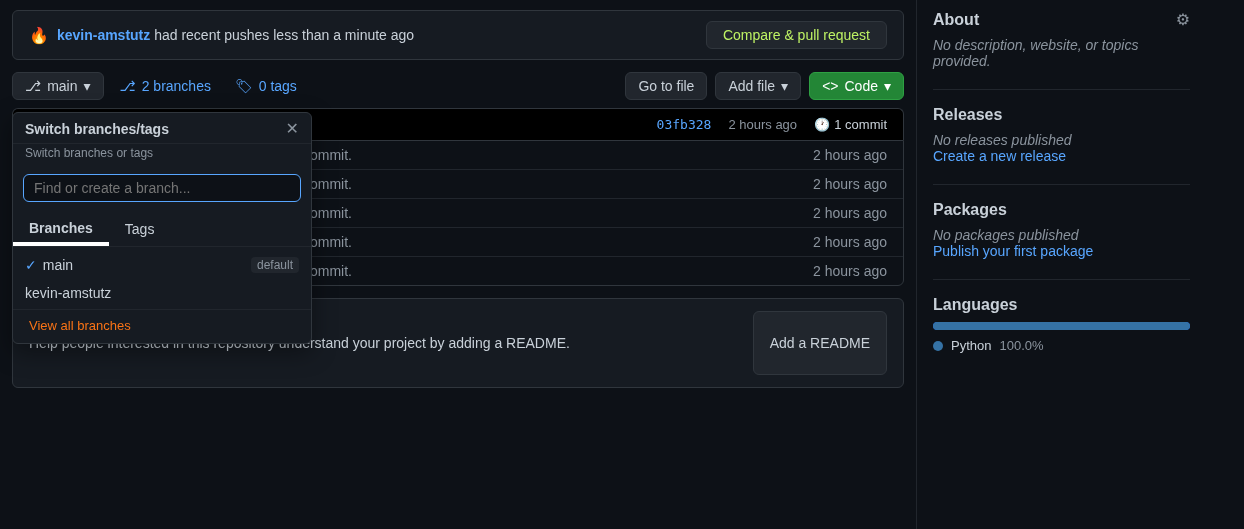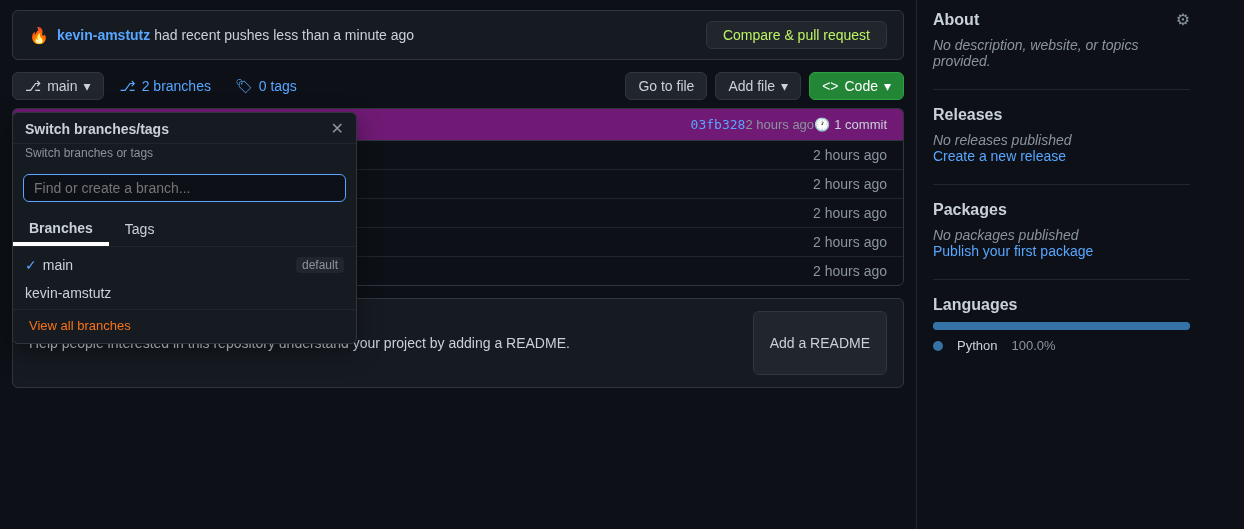--- a/index.html
+++ b/index.html
@@ -121,21 +121,21 @@
       display: flex;
       align-items: center;
       gap: 6px;
     }
 
     
     .dropdown-overlay {
       position: absolute;
       top: 40px;
       left: 0;
-      width: 345px;
+      width: 300px;
       background: #161b22;
       border: 1px solid #30363d;
       border-radius: 6px;
       z-index: 100;
       box-shadow: 0 8px 24px rgba(0,0,0,0.4);
     }
     .dropdown-header {
       display: flex;
       align-items: center;
       justify-content: space-between;
@@ -213,28 +213,28 @@
     .dropdown-link {
       padding: 6px 16px;
       font-size: 13px;
       color: #f97316;
       cursor: pointer;
       display: block;
     }
 
     
     .commit-row {
-      background: #701a75;
+      background: #000000;
       border: 1px solid #30363d;
       border-radius: 6px 6px 0 0;
       padding: 8px 16px;
       display: flex;
       align-items: center;
       justify-content: flex-end;
-      gap: 0;
+      gap: 17px;
       border-bottom: none;
     }
     .commit-hash {
       color: #58a6ff;
       font-family: monospace;
       font-size: 13px;
     }
     .commit-time { color: #8b949e; font-size: 13px; }
     .commit-history {
       display: flex;
@@ -347,21 +347,21 @@
     }
     .lang-bar-fill {
       height: 100%;
       background: #3572A5;
       border-radius: 4px;
       width: 100%;
     }
     .lang-item {
       display: flex;
       align-items: center;
-      gap: 14px;
+      gap: 8px;
       font-size: 13px;
       color: #c9d1d9;
     }
     .lang-dot {
       width: 10px;
       height: 10px;
       border-radius: 50%;
       background: #3572A5;
     }
     .lang-pct { color: #8b949e; font-size: 13px; margin-left: 0; }

